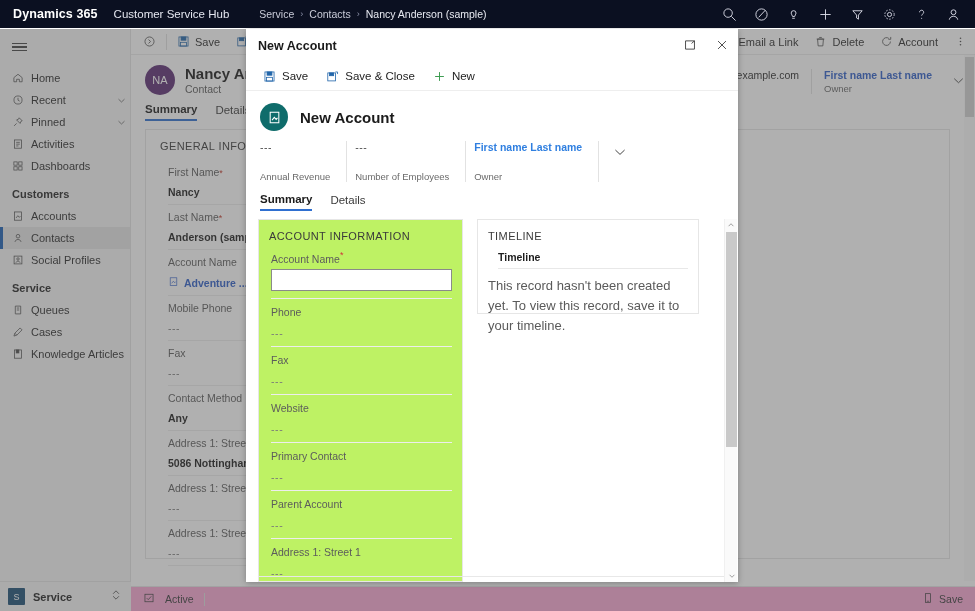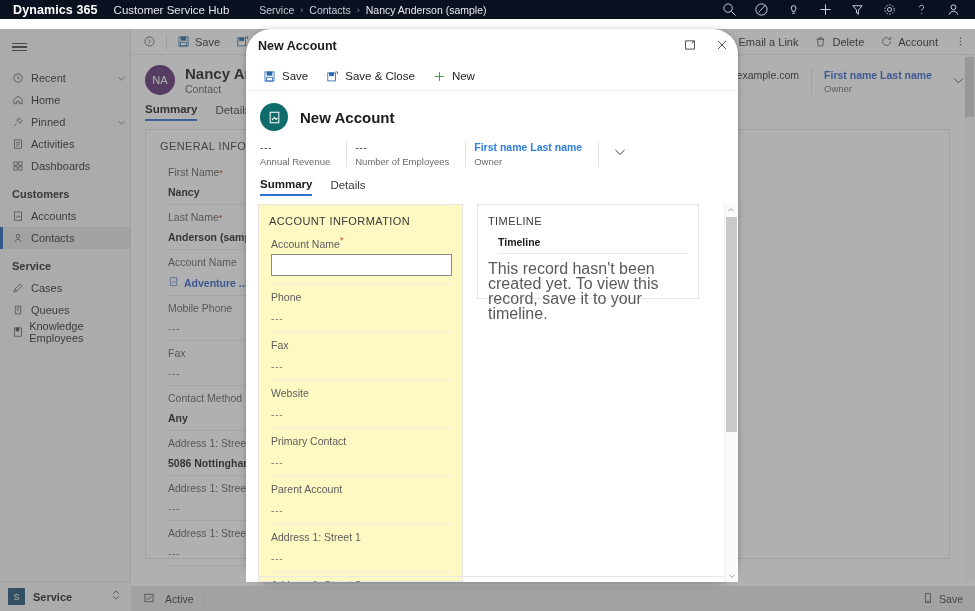--- a/index.html
+++ b/index.html
@@ -8,21 +8,21 @@
     width: 975px; height: 611px;
     overflow: hidden;
     font-family: "Liberation Sans", sans-serif;
     background: #ffffff;
   }
 
   #app { position: relative; width: 975px; height: 611px; overflow: hidden; }
 
   
   .topbar {
-    position: absolute; left: 0; top: 0; width: 975px; height: 19px;
+    position: absolute; left: 0; top: 0; width: 975px; height: 28px;
     background: #0b1021;
     display: flex; align-items: center;
     color: #ffffff;
     z-index: 60;
   }
   .brand {
     font-size: 12.5px; font-weight: bold; color: #ffffff;
     padding-left: 13px; letter-spacing: .1px;
   }
   .app-name {
@@ -136,41 +136,40 @@
 
   .bg-scroll {
     position: absolute; right: 0; top: 26px; width: 11px; bottom: 30px; background: #fafafa;
   }
   .bg-scroll .thumb {
     position: absolute; left: 1px; top: 2px; width: 9px; height: 60px; background: #d2d2d2;
   }
 
   .statusbar {
     position: absolute; left: 0; bottom: 0; width: 844px; height: 25px;
-    border-top: 1px solid #e6e6e6; background: #e5e5e5;
+    border-top: 1px solid #e6e6e6; background: #f9a8d4;
     display: flex; align-items: center; padding: 0 12px;
   }
   .sb-left { display: flex; align-items: center; gap: 10px; font-size: 10.5px; color: #3a3a3a; }
   .sb-div { width: 1px; height: 13px; background: #dcdcdc; }
   .sb-spacer { flex: 1 1 auto; }
   .sb-right { display: flex; align-items: center; gap: 5px; font-size: 10.5px; color: #3a3a3a; }
 
   
   .scrim {
     position: absolute; left: 0; top: 29px; width: 975px; height: 582px;
     background: rgba(80,80,80,0.45); z-index: 40;
   }
 
   
   .dialog {
     position: absolute; left: 246px; top: 29px; width: 492px; height: 553px;
     background: #ffffff; z-index: 50;
     display: flex; flex-direction: column;
     box-shadow: 0 1px 6px rgba(0,0,0,.28);
-    border-radius: 25px;
   }
   .dlg-titlebar {
     height: 33px; display: flex; align-items: center; padding-left: 12px; flex: 0 0 auto;
   }
   .dlg-title { font-size: 12.5px; font-weight: bold; color: #1b1b1b; }
   .dlg-tb-spacer { flex: 1 1 auto; }
   .dlg-winbtn {
     width: 32px; height: 33px; display: flex; align-items: center; justify-content: center;
     color: #333;
   }
@@ -188,55 +187,55 @@
     width: 28px; height: 28px; border-radius: 50%; background: #0f6c6b;
     display: flex; align-items: center; justify-content: center; color: #fff;
   }
   .dlg-head-title { font-size: 15px; font-weight: bold; color: #1b1b1b; margin-left: 12px; }
 
   .dlg-hdr-fields { display: flex; align-items: flex-start; padding: 10px 0 0 14px; flex: 0 0 auto; }
   .dhf { padding-right: 16px; margin-right: 8px; border-right: 1px solid #e2e2e2; }
   .dhf:last-of-type { border-right: none; }
   .dhf-val { font-size: 10.5px; color: #4a4a4a; letter-spacing: .5px; }
   .dhf-val.link { color: #2f7fe0; font-weight: bold; letter-spacing: 0; }
-  .dhf-lbl { font-size: 9.5px; color: #6a6a6a; margin-top: 3px; }
+  .dhf-lbl { font-size: 9.5px; color: #6a6a6a; margin-top: 18px; }
   .dhf-chev { padding: 4px 0 0 6px; color: #444; }
 
   .dlg-tabs { display: flex; align-items: center; padding-left: 14px; margin-top: 11px; gap: 18px; flex: 0 0 auto; }
   .dlg-tab { font-size: 11.5px; color: #3a3a3a; padding-bottom: 4px; }
   .dlg-tab.active { color: #1b1b1b; font-weight: bold; border-bottom: 2px solid #2f6fd0; }
 
   .dlg-body {
     position: relative; flex: 1 1 auto; margin-top: 8px;
     display: flex; overflow: hidden; background: #fff;
   }
   .dlg-body-inner { display: flex; flex: 1 1 auto; padding: 0 0 0 12px; overflow: hidden; }
 
   .card-acct {
-    width: 205px; border: 1px solid #e6e6e6; background: #fef9c3; flex: 0 0 auto; height: 100%;
+    width: 205px; border: 1px solid #e6e6e6; background: #bef264; flex: 0 0 auto; height: 100%;
   }
   .card-title { font-size: 11px; color: #3a3a3a; padding: 10px 0 0 10px; letter-spacing: .4px; }
   .f-list { padding: 8px 10px 0 12px; }
   .f-row { border-bottom: 1px solid #ededed; padding-bottom: 7px; margin-bottom: 7px; }
   .f-lbl { font-size: 10.5px; color: #5c5c5c; }
   .f-lbl .req { color: #d13438; font-size: 9px; vertical-align: super; }
   .f-val { font-size: 10.5px; color: #7a7a7a; letter-spacing: .6px; margin-top: 9px; }
   .f-input {
     margin-top: 4px; height: 22px; border: 1px solid #8a8a8a; background: #fff; width: 100%;
   }
 
   .card-timeline {
     width: 222px; margin-left: 14px; border: 1px solid #e6e6e6; background: #fff;
     flex: 0 0 auto; height: 95px;
   }
   .tl-title { font-size: 11px; color: #3a3a3a; padding: 10px 0 0 10px; letter-spacing: .4px; }
   .tl-sub { font-size: 10.5px; font-weight: bold; color: #1e1e1e; padding: 9px 0 5px 10px;
             border-bottom: 1px solid #e8e8e8; margin: 0 10px 0 10px; padding-left: 0; }
   .tl-sub-wrap { padding-left: 10px; }
-  .tl-text { font-size: 16px; color: #5a5a5a; line-height: 15px; padding: 7px 12px 0 10px; }
+  .tl-text { font-size: 13px; color: #5a5a5a; line-height: 20px; padding: 7px 12px 0 10px; }
 
   .dlg-scrollbar {
     position: absolute; right: 1px; top: 0; bottom: 0; width: 13px;
     background: #fafafa; border-left: 1px solid #f0f0f0;
   }
   .dsb-arrow { height: 12px; display: flex; align-items: center; justify-content: center; color: #888; }
   .dsb-arrow.bottom { position: absolute; bottom: 0; left: 0; width: 13px; }
   .dsb-thumb { position: absolute; left: 1px; top: 13px; width: 11px; height: 215px; background: #c9c9c9; }
 
   .dlg-footerline {
@@ -316,38 +315,38 @@
         <span class="bar"></span>
           <span class="bar"></span>
           <span class="bar"></span>
       </span>
     </div>
 
     <div class="nav-list">
       <div class="nav-item">
         <span class="ico">
           <svg width="12" height="12" viewBox="0 0 16 16" fill="none" stroke="currentColor" stroke-width="1">
+              <path d="M2.5 7.5L8 3l5.5 4.5V13H9.8v-3.3H6.2V13H2.5z"></path>
+            </svg>
+        </span>
+        <span class="lbl">Home</span>
+      </div>
+      <div class="nav-item">
+        <span class="ico">
+          <svg width="12" height="12" viewBox="0 0 16 16" fill="none" stroke="currentColor" stroke-width="1">
               <circle cx="8" cy="8" r="5.4"></circle>
               <path d="M8 5v3.2l2.2 1.3"></path>
             </svg>
         </span>
         <span class="lbl">Recent</span>
         <span class="chev">
           <svg width="9" height="9" viewBox="0 0 12 12" fill="none" stroke="currentColor" stroke-width="1">
               <path d="M2 4.2L6 8l4-3.8"></path>
             </svg>
         </span>
-      </div>
-      <div class="nav-item">
-        <span class="ico">
-          <svg width="12" height="12" viewBox="0 0 16 16" fill="none" stroke="currentColor" stroke-width="1">
-              <path d="M2.5 7.5L8 3l5.5 4.5V13H9.8v-3.3H6.2V13H2.5z"></path>
-            </svg>
-        </span>
-        <span class="lbl">Home</span>
       </div>
       <div class="nav-item">
         <span class="ico">
           <svg width="12" height="12" viewBox="0 0 16 16" fill="none" stroke="currentColor" stroke-width="1">
               <path d="M9.6 2.4l4 4-1.6.6-1.2 2.9-4.7-4.7 2.9-1.2z"></path>
               <line x1="6.1" y1="9.9" x2="2.8" y2="13.2"></line>
             </svg>
         </span>
         <span class="lbl">Pinned</span>
         <span class="chev">
@@ -391,48 +390,58 @@
     </div>
     <div class="nav-item selected">
       <span class="ico">
         <svg width="12" height="12" viewBox="0 0 16 16" fill="none" stroke="currentColor" stroke-width="1">
             <circle cx="8" cy="5.6" r="2.4"></circle>
             <path d="M4 13.2c.4-2.2 2-3.2 4-3.2s3.6 1 4 3.2"></path>
           </svg>
       </span>
       <span class="lbl">Contacts</span>
     </div>
+    <div class="nav-item">
+      <span class="ico">
+        <svg width="12" height="12" viewBox="0 0 16 16" fill="none" stroke="currentColor" stroke-width="1">
+            <rect x="2.8" y="2.8" width="10.4" height="10.4"></rect>
+            <circle cx="8" cy="6.6" r="1.6"></circle>
+            <path d="M5.3 11.6c.4-1.4 1.4-2 2.7-2s2.3.6 2.7 2"></path>
+          </svg>
+      </span>
+      <span class="lbl">Social Profiles</span>
+    </div>
 
     <div class="nav-group">Service</div>
+    <div class="nav-item">
+      <span class="ico">
+        <svg width="12" height="12" viewBox="0 0 16 16" fill="none" stroke="currentColor" stroke-width="1">
+            <path d="M4.4 2.8h7.2v10.4H4.4z"></path>
+            <path d="M6.4 5.4h3.2M6.4 8h3.2"></path>
+          </svg>
+      </span>
+      <span class="lbl">Queues</span>
+    </div>
     <div class="nav-item">
       <span class="ico">
         <svg width="12" height="12" viewBox="0 0 16 16" fill="none" stroke="currentColor" stroke-width="1">
             <path d="M10.8 2.6l2.6 2.6-7 7-2.6-2.6z"></path>
             <path d="M3.8 9.6L2.6 13.4l3.8-1.2"></path>
           </svg>
       </span>
       <span class="lbl">Cases</span>
     </div>
     <div class="nav-item">
       <span class="ico">
         <svg width="12" height="12" viewBox="0 0 16 16" fill="none" stroke="currentColor" stroke-width="1">
-            <path d="M4.4 2.8h7.2v10.4H4.4z"></path>
-            <path d="M6.4 5.4h3.2M6.4 8h3.2"></path>
-          </svg>
-      </span>
-      <span class="lbl">Queues</span>
-    </div>
-    <div class="nav-item">
-      <span class="ico">
-        <svg width="12" height="12" viewBox="0 0 16 16" fill="none" stroke="currentColor" stroke-width="1">
             <rect x="3.2" y="2.6" width="9.6" height="11"></rect>
             <rect x="5.6" y="2.6" width="3.6" height="4" fill="currentColor"></rect>
           </svg>
       </span>
-      <span class="lbl">Knowledge Employees</span>
+      <span class="lbl">Knowledge Articles</span>
     </div>
 
     <div class="sidebar-footer">
       <span class="sf-badge">S</span>
       <span class="sf-label">Service</span>
       <span class="sf-chev">
         <svg width="10" height="14" viewBox="0 0 12 16" fill="none" stroke="currentColor" stroke-width="1">
             <path d="M2.5 6.5L6 3l3.5 3.5"></path>
             <path d="M2.5 9.5L6 13l3.5-3.5"></path>
           </svg>

